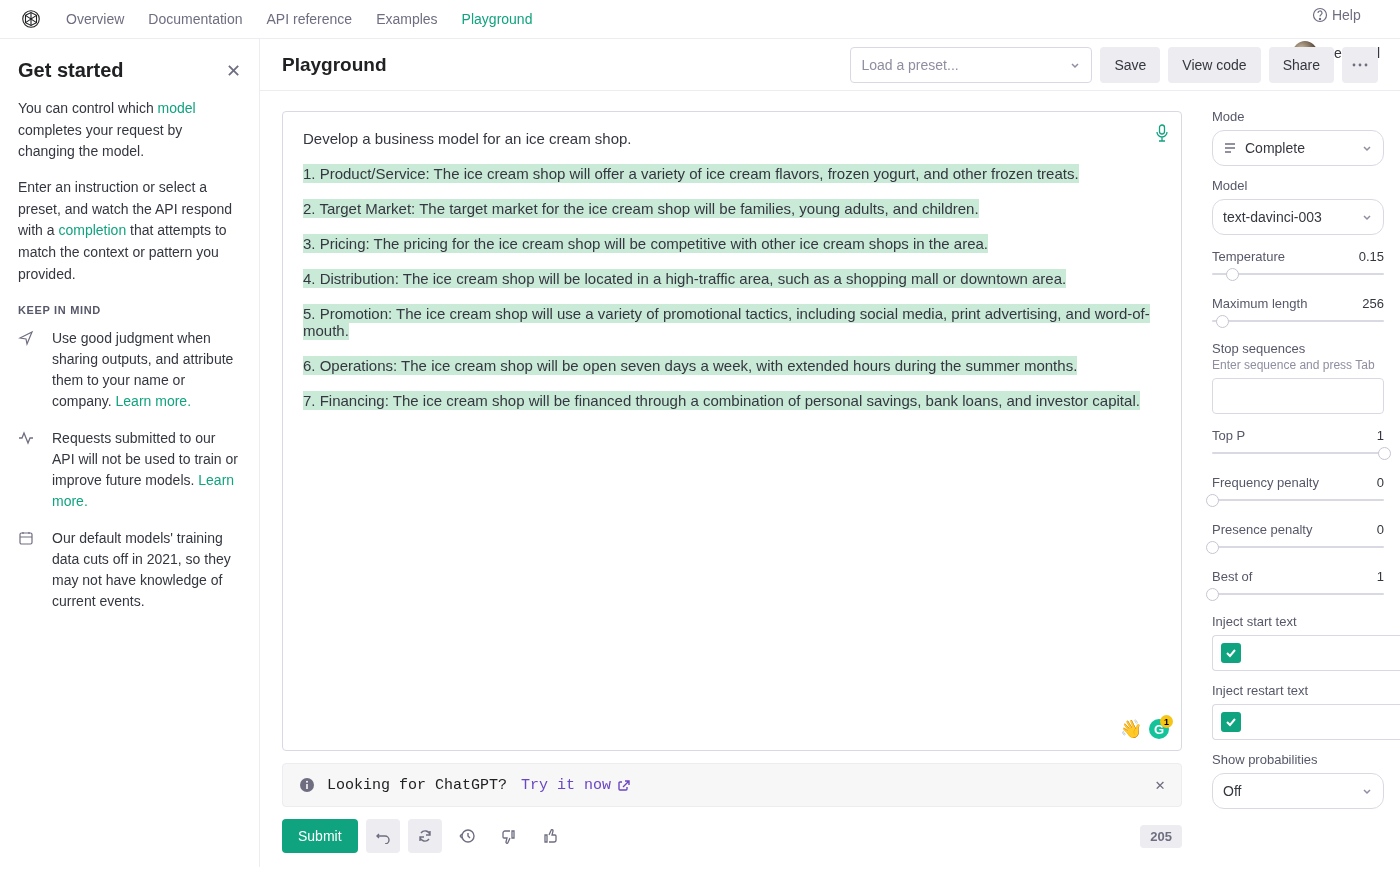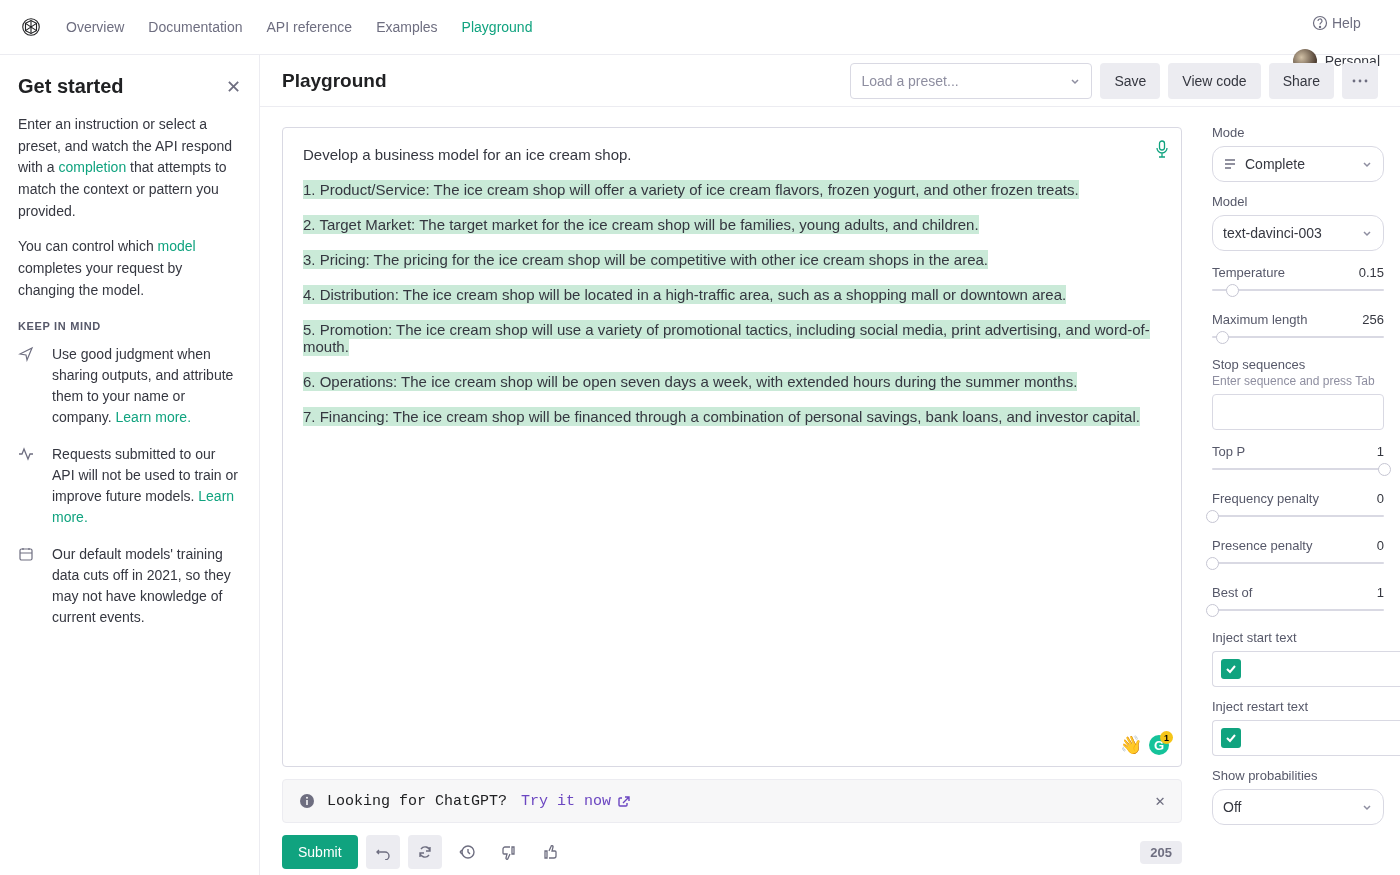--- a/index.html
+++ b/index.html
@@ -1,19 +1,19 @@
 <!DOCTYPE html>
 <html><head>
 <meta charset="utf-8">
 <style>
 * { box-sizing: border-box; margin: 0; padding: 0; }
 html, body { width: 1400px; height: 875px; font-family: -apple-system, BlinkMacSystemFont, "Segoe UI", Helvetica, Arial, sans-serif; color: #202123; background: #fff; overflow: hidden; font-size: 14px; }
 
 
-.topnav { height: 55px; border-bottom: 1px solid #ececf1; display: flex; align-items: center; padding: 0 20px; }
+.topnav { height: 39px; border-bottom: 1px solid #ececf1; display: flex; align-items: center; padding: 0 20px; }
 .logo { width: 22px; height: 22px; margin-right: 24px; }
 .nav-links { display: flex; gap: 24px; }
 .nav-link { color: #6e6e80; font-size: 14px; cursor: pointer; }
 .nav-link.active { color: #10a37f; }
 .nav-right { margin-left: auto; display: flex; align-items: center; gap: 18px; flex-direction: column; }
 .upgrade { color: #10a37f; display: flex; align-items: center; gap: 4px; font-size: 14px; cursor: pointer; }
 .help { color: #6e6e80; display: flex; align-items: center; gap: 4px; font-size: 14px; cursor: pointer; }
 .avatar { width: 24px; height: 24px; border-radius: 50%; background: radial-gradient(circle at 35% 35%, #d1c0a5 0%, #4b3b2f 70%); }
 .personal { color: #353740; font-size: 14px; }
 
@@ -138,24 +138,24 @@
 </div>
 
 <div class="body-row">
 
   <div class="sidebar">
     <div class="side-title-row">
       <div class="side-title">Get started</div>
       <span class="close-x">✕</span>
     </div>
     <p class="side-p">
-      <span>Enter an instruction or select a preset, and watch the API respond with a </span><span class="link">completion</span><span> that attempts to match the context or pattern you provided.</span>
+      <span>You can control which </span><span class="link">model</span><span> completes your request by changing the model.</span>
     </p>
     <p class="side-p">
-      <span>You can control which </span><span class="link">model</span><span> completes your request by changing the model.</span>
+      <span>Enter an instruction or select a preset, and watch the API respond with a </span><span class="link">completion</span><span> that attempts to match the context or pattern you provided.</span>
     </p>
     <div class="mini-h">KEEP IN MIND</div>
 
     <div class="tip">
       <span class="tip-icon">
         <svg width="16" height="16" viewBox="0 0 16 16" fill="none" stroke="#6e6e80" stroke-width="1.2">
             <path d="M2 8 L14 2 L9 14 L8 9 Z"></path>
           </svg>
       </span>
       <div class="tip-text"><span>Use good judgment when sharing outputs, and attribute them to your name or company. </span><span class="link">Learn more.</span></div>

